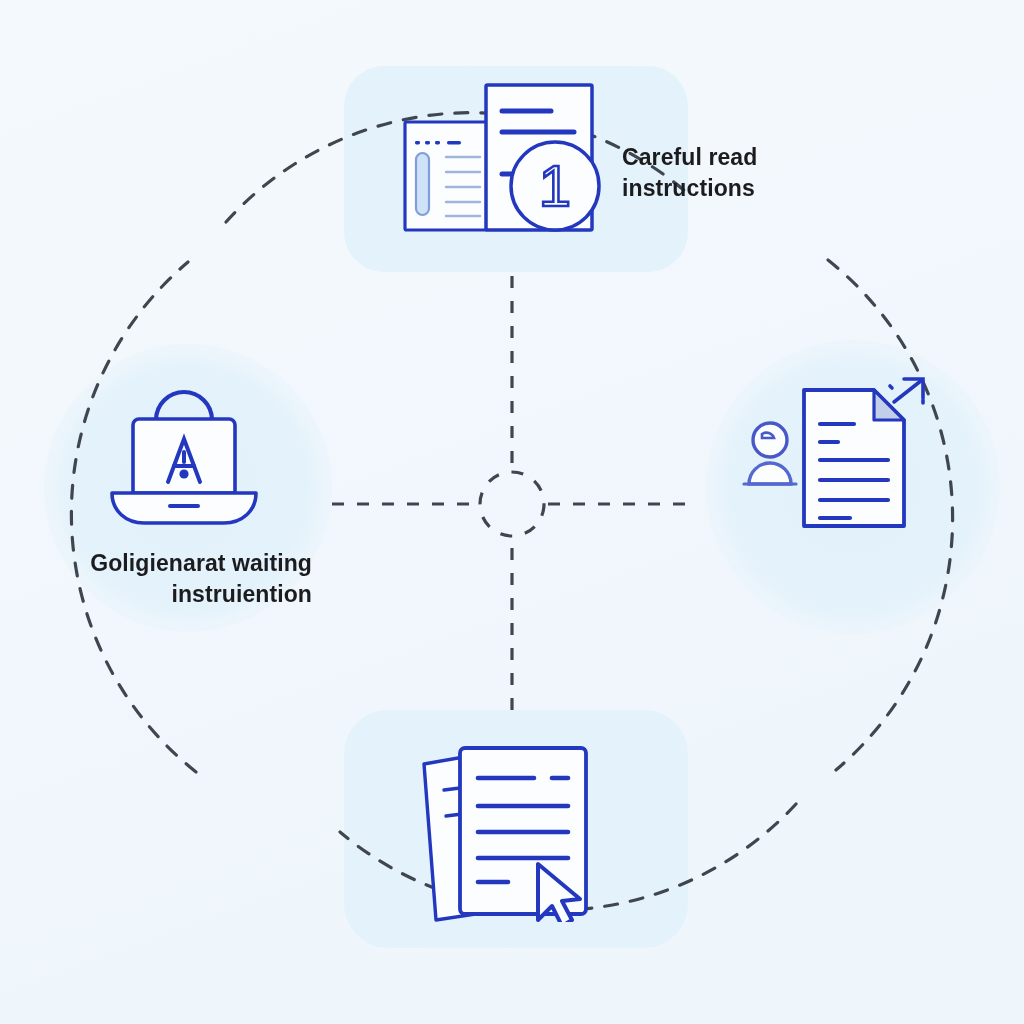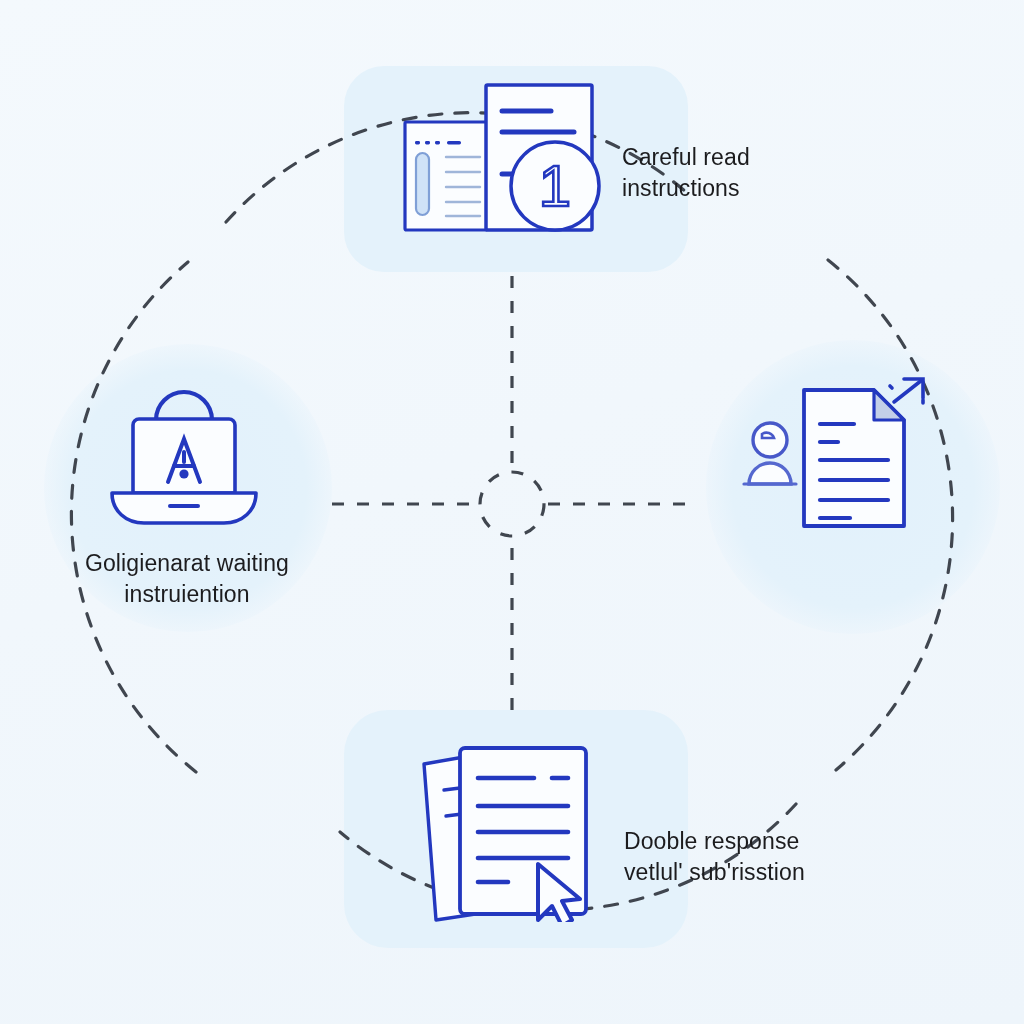--- a/index.html
+++ b/index.html
@@ -78,23 +78,24 @@
   .icon-bottom { left: 404px; top: 740px; width: 210px; height: 182px; }
   
   .label {
     position: absolute;
     z-index: 5;
     color: #1c1c1e;
     font-size: 23px;
     line-height: 31px;
     letter-spacing: 0.1px;
     white-space: pre-line;
+    font-weight: bold;
   }
   .label-top    { left: 622px; top: 142px; width: 250px; }
-  .label-left   { left: 62px;  top: 548px; width: 250px; text-align: center; }
+  .label-left   { left: 62px;  top: 548px; width: 250px; text-align: right; }
   .label-right  { left: 722px; top: 552px; width: 290px; }
   .label-bottom { left: 624px; top: 826px; width: 260px; }
 </style>
 </head>
 <body>
 
 <div id="stage">
 
   <div class="panel panel-top"></div>
   <div class="panel panel-bottom"></div>
@@ -226,16 +227,14 @@
       </g>
 
       <path d="M 134,124 L 134,180 L 148,166 L 158,186 L 168,180 L 158,161 L 176,159 Z" fill="#fbfdff" stroke="#2338bf" stroke-width="4" stroke-linejoin="round"></path>
     </svg>
   </div>
 
   <div class="label label-top">Careful read
 instructions</div>
   <div class="label label-left">Goligienarat waiting
 instruiention</div>
-  <div class="label label-bottom">Dooble response
-vetlul' sub'risstion</div>
 
 </div>
 
 </body></html>

